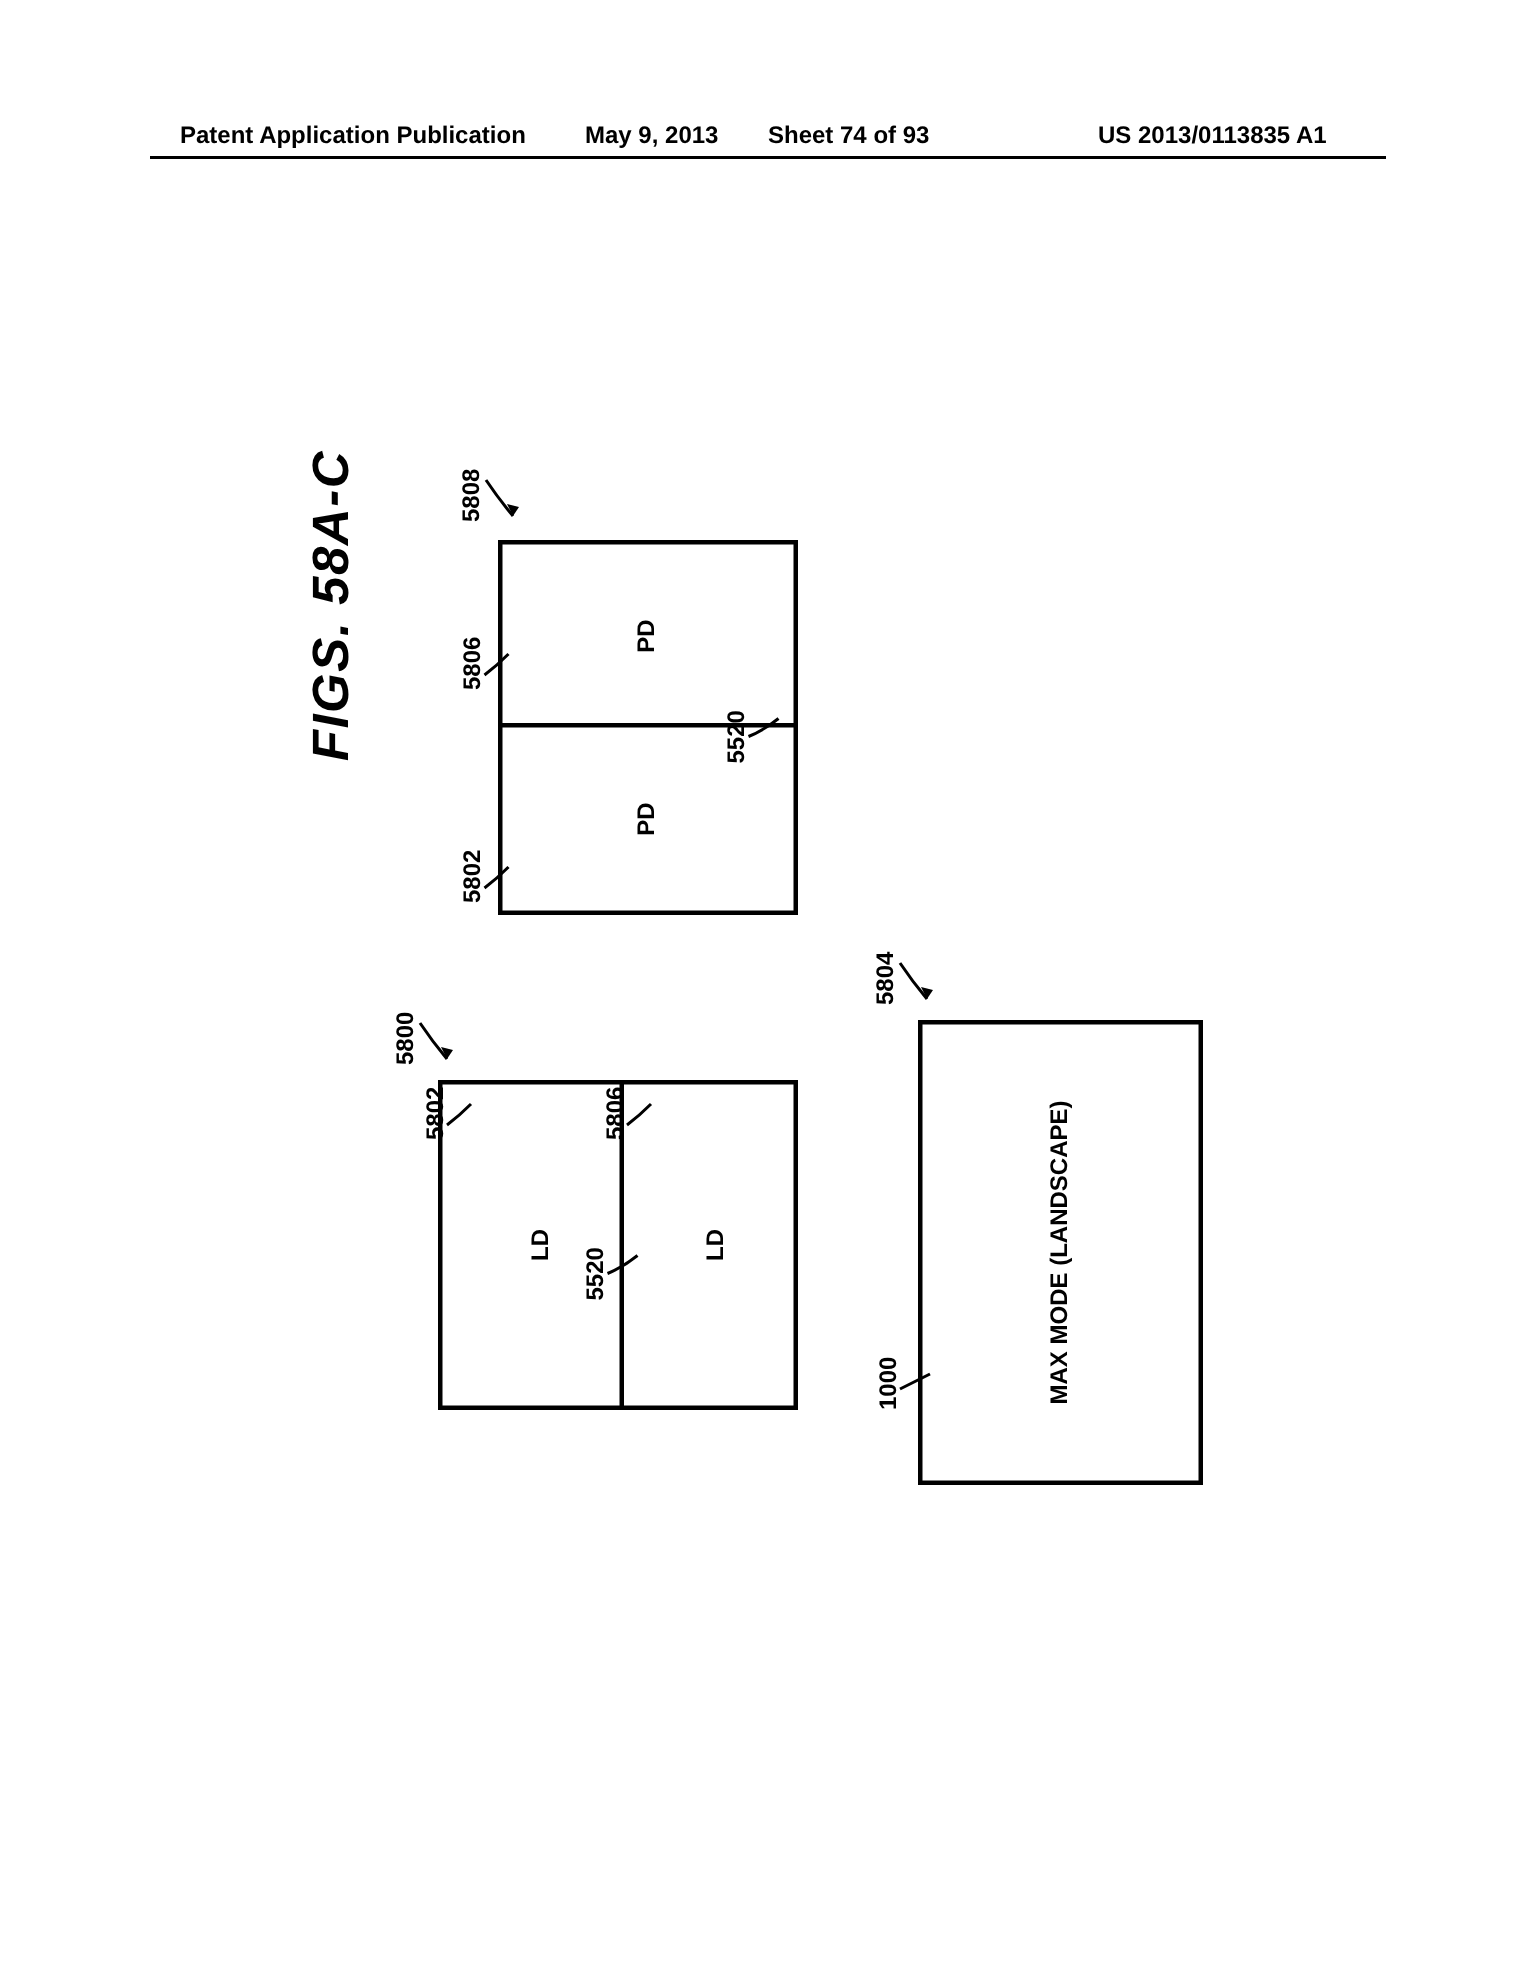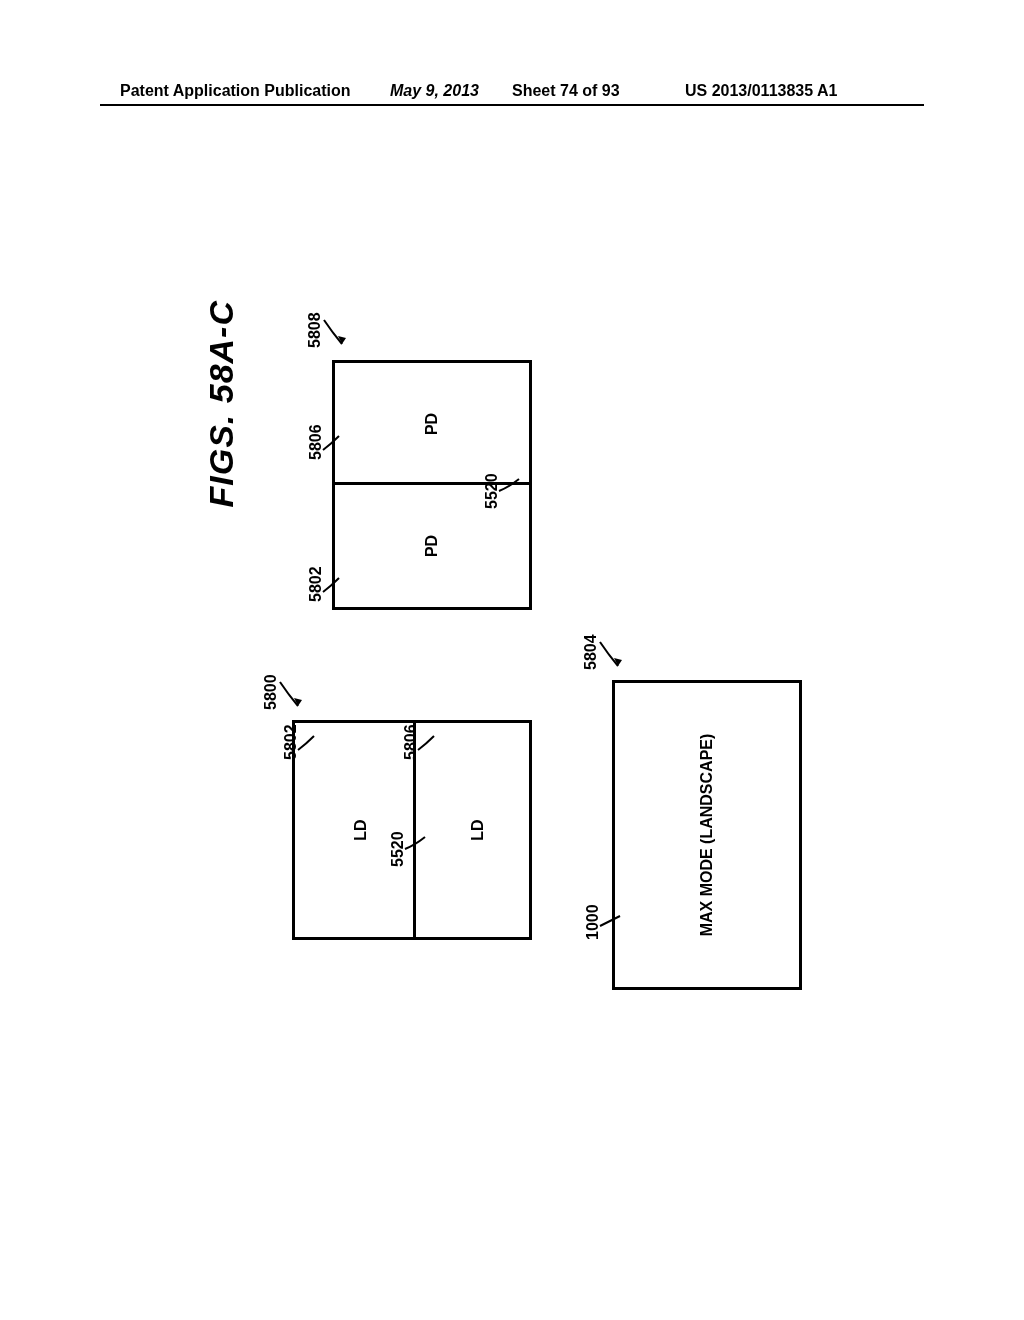--- a/index.html
+++ b/index.html
@@ -17,21 +17,21 @@
     height: 924px;
   }
   
   .hdr {
     position: absolute;
     top: 82px;
     font-size: 16px;
     font-weight: bold;
   }
   .hdr.left   { left: 120px; }
-  .hdr.center { left: 380px; font-style: italic; }
+  .hdr.center { left: 380px; }
   .hdr.right  { left: 660px; }
   .hdr.sheet  { left: 512px; }
 
   .rule {
     position: absolute;
     left: 100px;
     right: 100px;
     top: 104px;
     border-top: 2px solid #000;
   }
@@ -93,21 +93,21 @@
   .ah { fill:#000; }
 </style>
 </head>
 <body>
 
 <div class="page">
 
   <div class="hdr left">Patent Application Publication</div>
   <div class="hdr center" style="left:390px">May 9, 2013</div>
   <div class="hdr sheet">Sheet 74 of 93</div>
-  <div class="hdr right" style="left:685px">US 2013/0113835 A1</div>
+  <div class="hdr right" style="left:732px">US 2013/0113835 A1</div>
   <div class="rule"></div>
 
   <div class="figwrap">
 
     <div class="figtitle">FIGS. 58A-C</div>
 
     <div class="box" style="left:160px; top:90px; width:220px; height:240px;">
       <div class="divider-h" style="top:118px;"></div>
       <span class="boxlabel" style="left:50%; top:28%;">LD</span>
       <span class="boxlabel" style="left:50%; top:78%;">LD</span>

